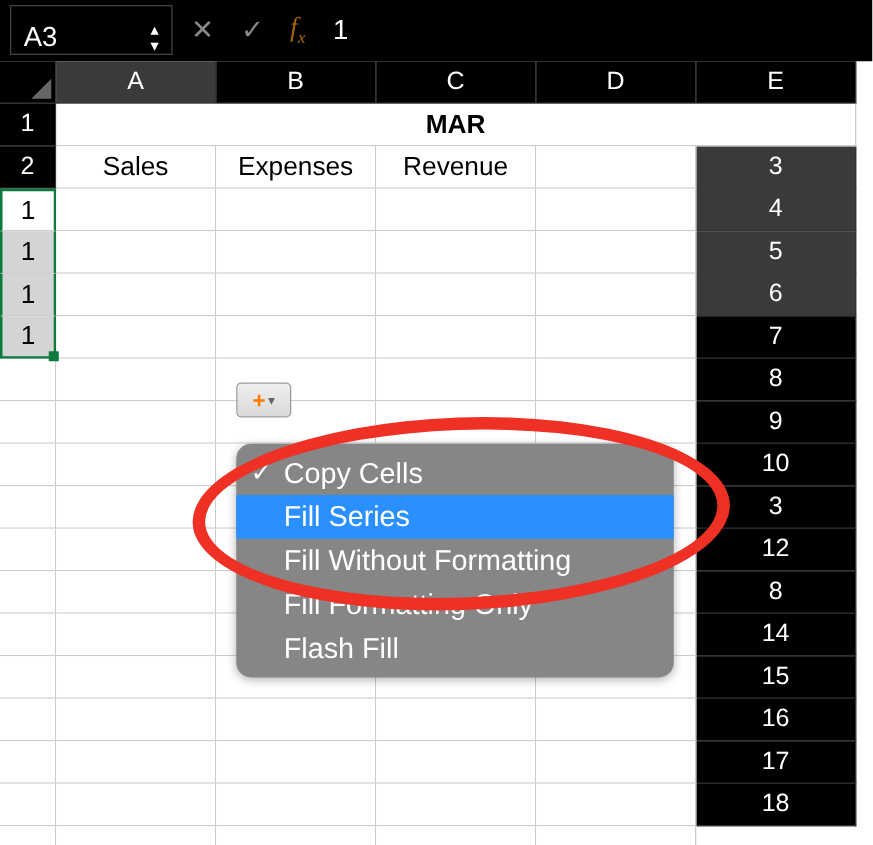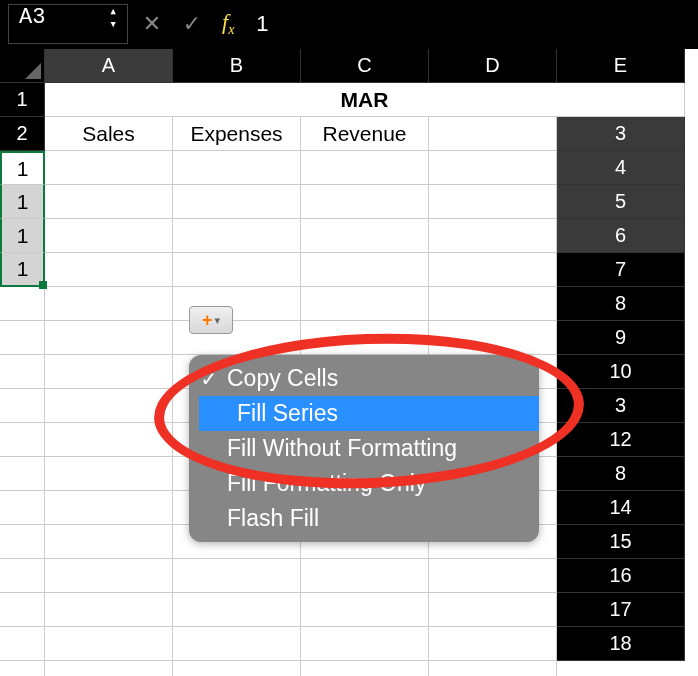--- a/index.html
+++ b/index.html
@@ -17,45 +17,44 @@
       height: 48px;
       display: flex;
       align-items: center;
       padding: 0 8px;
       gap: 8px;
     }
     .name-box {
       background: #000;
       color: #fff;
       font-size: 22px;
-      width: 120px;
+      width: 130px;
       height: 40px;
       display: flex;
-      align-items: flex-start;
+      align-items: flex-end;
       padding: 0 10px;
       border: 1px solid #444;
-      font-family: Liberation Mono, monospace;
     }
     .name-stepper {
       display: flex;
       flex-direction: column;
       color: #fff;
       font-size: 13px;
       line-height: 1;
       margin-left: 4px;
     }
     .name-stepper span { cursor: pointer; }
     .fx-cancel, .fx-confirm {
       color: #888;
       font-size: 22px;
       width: 32px;
       text-align: center;
     }
     .fx-label {
-      color: #fde047;
+      color: #a16207;
       font-style: italic;
       font-size: 22px;
       font-family: Georgia, serif;
       margin: 0 6px;
     }
     .fx-label sub { font-size: 14px; font-style: italic; }
     .formula-input {
       color: #fff;
       font-size: 22px;
       flex: 1;
@@ -188,21 +187,20 @@
       gap: 8px;
       cursor: pointer;
     }
     .menu-item .check {
       width: 20px;
       font-size: 20px;
       text-align: center;
     }
     .menu-item.highlight {
       background: #2b90ff;
-      margin-left: 10px;
     }
     
     .annot-ellipse {
       position: absolute;
       left: 154px;
       top: 334px;
       width: 430px;
       height: 154px;
       border: 10px solid #ee3124;
       border-radius: 50%;

